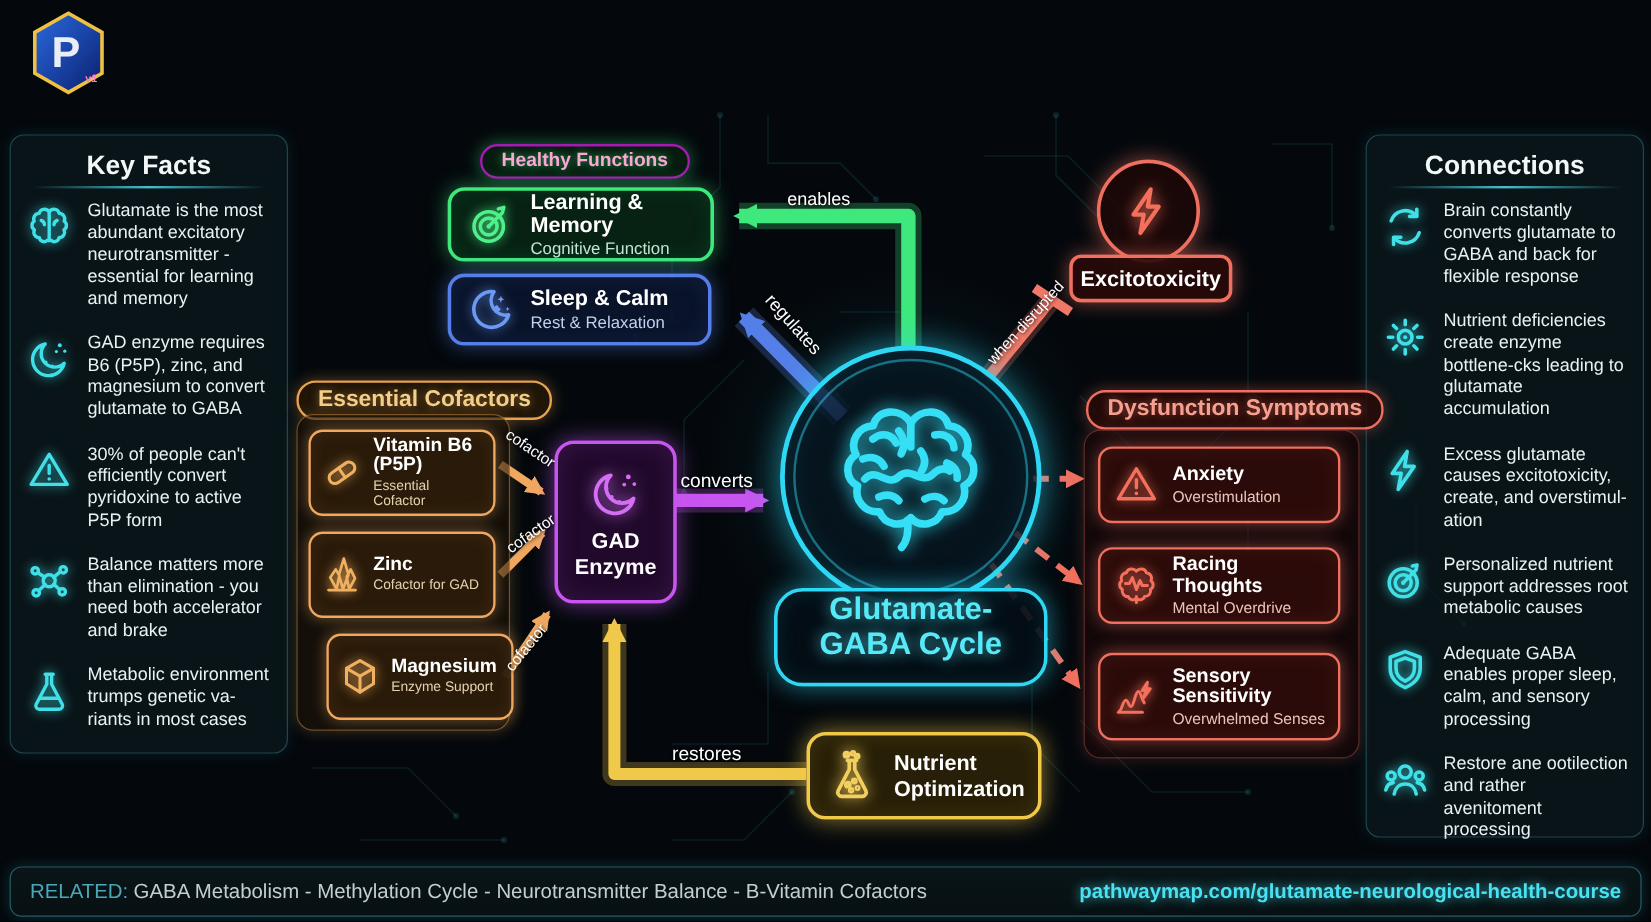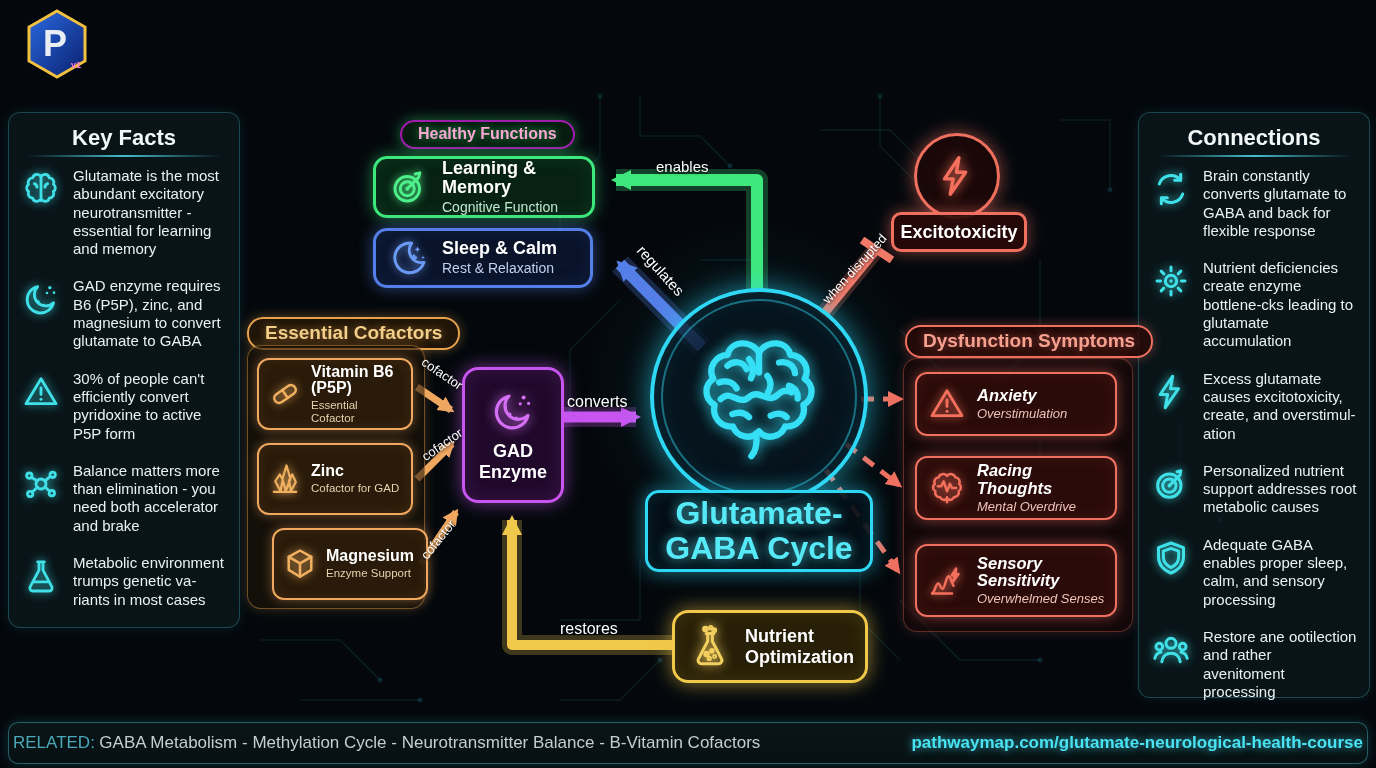--- a/index.html
+++ b/index.html
@@ -76,46 +76,46 @@
   .gad .gic{color:#d36ef5;filter:drop-shadow(0 0 6px rgba(211,110,245,.9));}
   .gad .t1{font-size:18px;font-weight:bold;color:#fff;text-align:center;line-height:1.15;}
 
   
   .brain-circle{position:absolute;left:650px;top:288px;width:210px;height:210px;border-radius:50%;
     border:4px solid #2ed8f5;background:rgba(6,20,30,.8);z-index:2;
     box-shadow:0 0 28px rgba(46,216,245,.6), inset 0 0 30px rgba(46,216,245,.15);
     display:flex;align-items:center;justify-content:center;}
   .brain-inner{position:absolute;inset:7px;border-radius:50%;border:2px solid rgba(46,216,245,.45);}
   .brain-ic{color:#35dff5;filter:drop-shadow(0 0 7px rgba(53,223,245,.95));}
-  .cycle-label{position:absolute;left:645px;top:490px;width:222px;height:76px;border-radius:14px;
+  .cycle-label{position:absolute;left:645px;top:490px;width:222px;height:76px;border-radius:24px;
     border:3px solid #2ed8f5;background:rgba(4,14,22,.92);z-index:2;
     box-shadow:0 0 20px rgba(46,216,245,.55), inset 0 0 18px rgba(46,216,245,.12);
-    display:flex;align-items:center;justify-content:center;text-align:center;
-    font-size:32px;font-weight:bold;color:#56e9f8;line-height:1.1;
+    display:flex;justify-content:center;text-align:center;
+    font-size:26px;font-weight:bold;color:#56e9f8;line-height:1.1;
     text-shadow:0 0 12px rgba(86,233,248,.8);}
 
   
   .exc-circle{position:absolute;left:914px;top:133px;width:80px;height:80px;border-radius:50%;
     border:3px solid #f07060;background:rgba(30,8,8,.85);z-index:2;
     box-shadow:0 0 18px rgba(240,112,96,.6);display:flex;align-items:center;justify-content:center;
     color:#f4705c;}
   .exc-circle svg{filter:drop-shadow(0 0 6px rgba(244,112,92,.9));}
   .exc-label{position:absolute;left:891px;top:212px;width:130px;height:34px;border-radius:10px;
     border:3px solid #f07060;background:rgba(40,10,8,.9);z-index:2;
     box-shadow:0 0 16px rgba(240,112,96,.55);display:flex;align-items:center;justify-content:center;
     font-size:18px;font-weight:bold;color:#fff;}
 
   
   .sym-wrap{position:absolute;left:903px;top:358px;width:228px;height:272px;border-radius:14px;
     background:rgba(32,10,10,.55);border:1.5px solid rgba(240,112,96,.35);
     box-shadow:0 0 12px rgba(240,112,96,.2);z-index:2;}
   .sbox{position:absolute;left:915px;width:202px;display:flex;align-items:center;gap:10px;
     padding:6px 10px;border:2.5px solid #f07060;border-radius:12px;background:rgba(46,12,10,.92);
     box-shadow:0 0 14px rgba(240,112,96,.5), inset 0 0 16px rgba(240,112,96,.1);
-    z-index:3;box-sizing:border-box;font-style:italic;}
+    z-index:3;box-sizing:border-box;}
   .sbox .sic{flex:0 0 38px;color:#f4705c;filter:drop-shadow(0 0 5px rgba(244,112,92,.9));}
   .sbox .t1{font-size:16.5px;font-weight:bold;color:#fff;line-height:1.08;}
   .sbox .t2{font-size:13px;color:#eec4ba;line-height:1.1;margin-top:2px;}
 
   
   .nut{position:absolute;left:672px;top:610px;width:196px;height:73px;border-radius:16px;
     border:3px solid #f0c84a;background:rgba(42,34,8,.92);z-index:2;
     box-shadow:0 0 20px rgba(240,200,74,.6), inset 0 0 18px rgba(240,200,74,.12);
     display:flex;align-items:center;gap:12px;padding:0 12px;box-sizing:border-box;}
   .nut .nic{color:#f2cf5e;filter:drop-shadow(0 0 6px rgba(242,207,94,.95));}
@@ -124,21 +124,21 @@
   
   .alabel{position:absolute;z-index:3;color:#fff;font-size:15px;
     text-shadow:0 1px 3px rgba(0,0,0,.9);white-space:nowrap;}
   .alabel.small{font-size:13px;}
 
   
   .footer{position:absolute;left:8px;top:722px;width:1360px;height:42px;box-sizing:border-box;
     background:linear-gradient(180deg,#0a1518,#071012);
     border:1.5px solid rgba(70,170,185,.5);border-radius:10px;
     box-shadow:0 0 12px rgba(40,160,180,.25);
-    display:flex;align-items:center;justify-content:space-between;padding:0 4px;z-index:2;}
+    display:flex;align-items:center;justify-content:space-between;padding:0 16px;z-index:2;}
   .rel-lab{color:#4aa8b8;font-size:17px;}
   .rel-txt{color:#c3ced2;font-size:17px;}
   .url{color:#49e2f2;font-size:17px;font-weight:bold;
     text-shadow:0 0 10px rgba(73,226,242,.8);}
   svg.ic{display:block;}
 </style>
 </head>
 <body>
 
 <div class="canvas">

